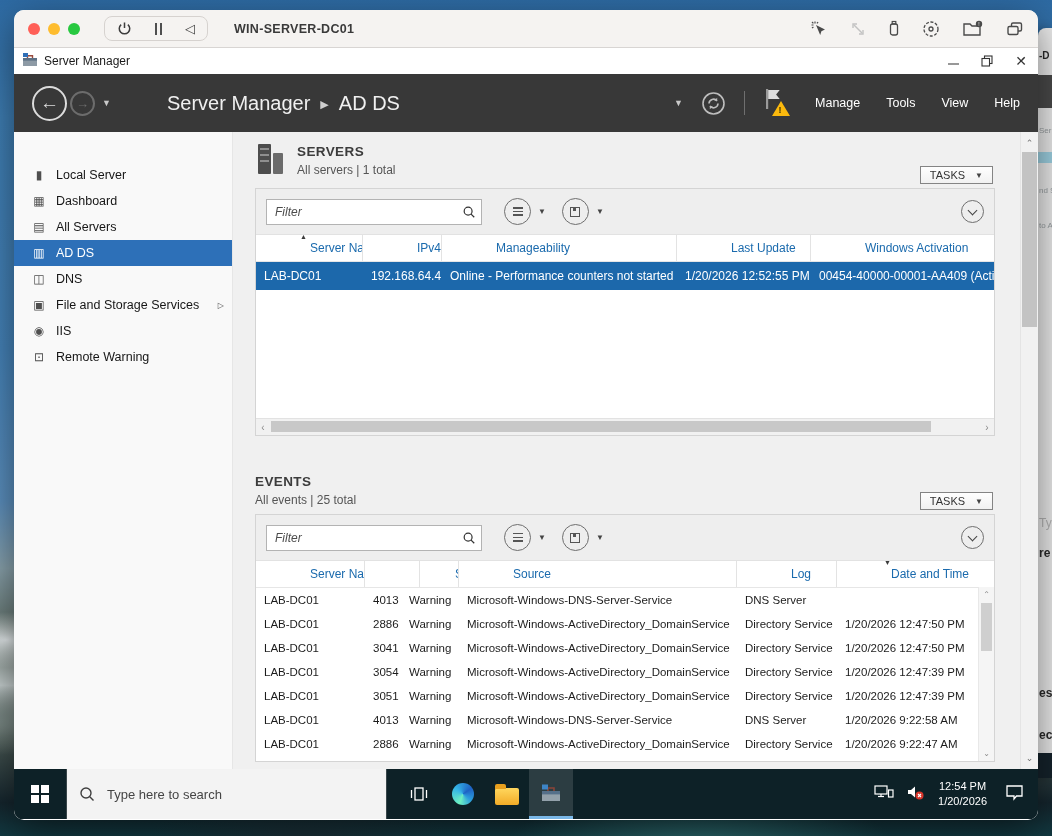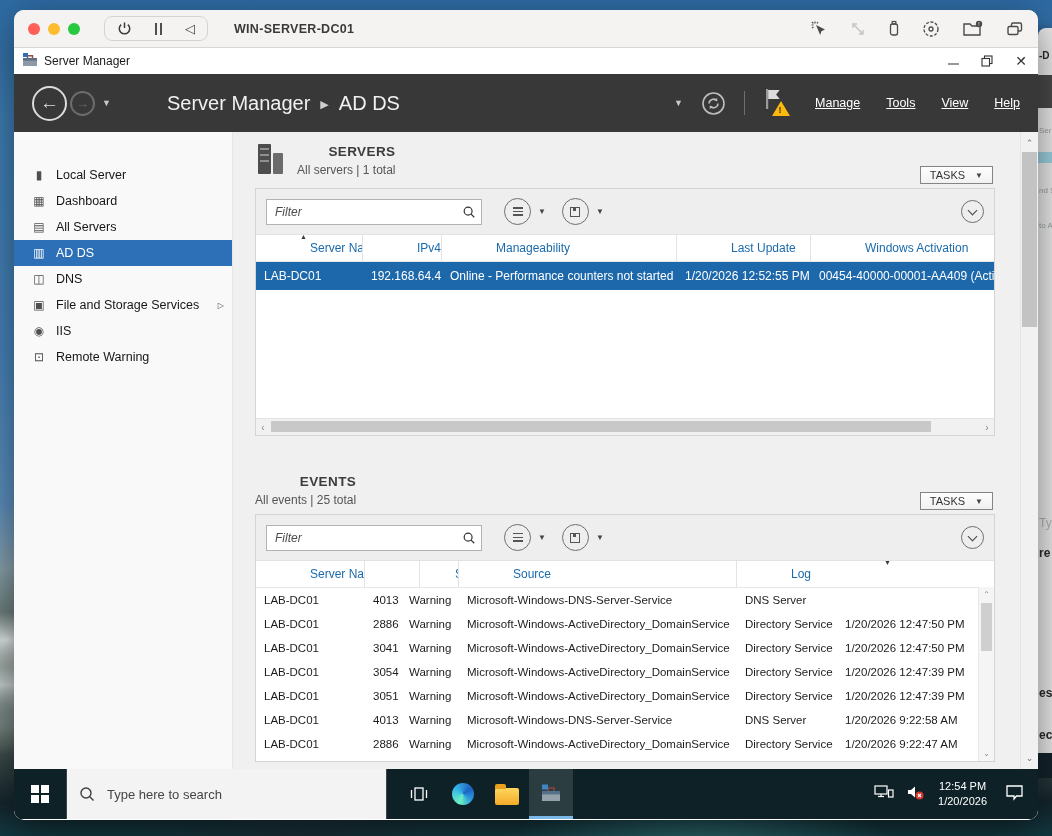--- a/index.html
+++ b/index.html
@@ -65,21 +65,21 @@
   .nav-right .small-caret{color:#c9c9c9;font-size:9px;}
   .refresh-btn svg{display:block;}
   .nav-sep{width:1px;height:24px;background:#6f6f6f;}
   .flagwrap{position:relative;width:26px;height:30px;}
   .flagwrap svg{display:block;}
   .warn-tri{position:absolute;left:9px;top:13px;width:0;height:0;
     border-left:9px solid transparent;border-right:9px solid transparent;
     border-bottom:15px solid #fbb90d;}
   .warn-tri span{position:absolute;left:-2.5px;top:4px;font-size:9px;font-weight:bold;color:#3c2f00;}
   .nav-menu{display:flex;align-items:center;gap:26px;margin-left:8px;}
-  .nav-menu .mi{font-size:12.5px;color:#fff;text-decoration:underline;}
+  .nav-menu .mi{font-size:12.5px;color:#fff;}
 
   
   .sm-body{height:637px;display:flex;background:#f0f0f0;}
   .sm-sidebar{width:219px;background:#f9f9f9;box-sizing:border-box;padding-top:30px;
     border-right:1px solid #e6e6e6;}
   .side-item{height:26px;display:flex;align-items:center;padding-left:17px;
     font-size:12.5px;color:#161616;position:relative;}
   .side-item .gi{width:16px;margin-right:9px;color:#4f4f4f;font-size:12px;text-align:center;}
   .side-item.selected{background:#2d70b8;color:#fff;}
   .side-item.selected .gi{color:#fff;}
@@ -98,21 +98,21 @@
   .page-scroll .arr{position:absolute;left:0;width:100%;text-align:center;color:#6f6f6f;font-size:9px;}
   .page-scroll .arr.up{top:6px;} .page-scroll .arr.down{bottom:6px;}
   .page-scroll .thumb{position:absolute;left:1px;right:1px;top:20px;height:175px;background:#c3c3c3;}
 
   
   .sect-head{margin-top:12px;display:flex;align-items:flex-start;position:relative;height:44px;}
   .big-icon{width:30px;height:30px;position:relative;margin-right:12px;}
   .big-icon .t1{position:absolute;left:3px;top:0;width:13px;height:30px;background:#4d4d4d;border-radius:1px;}
   .big-icon .t1 i{display:block;margin:4px 2px 0 2px;height:2px;background:#8f8f8f;}
   .big-icon .t2{position:absolute;left:18px;top:9px;width:10px;height:21px;background:#6b6b6b;border-radius:1px;}
-  .sect-title{font-size:13.5px;font-weight:bold;color:#3c3c3c;letter-spacing:.4px;line-height:1.25;text-align:right;}
+  .sect-title{font-size:13.5px;font-weight:bold;color:#3c3c3c;letter-spacing:.4px;line-height:1.25;}
   .sect-sub{font-size:12px;color:#555;margin-top:2px;}
   .tasks-btn{position:absolute;right:2px;bottom:4px;display:flex;align-items:center;gap:10px;
     border:1px solid #848484;background:linear-gradient(#fefefe,#f1f1f1);
     padding:2px 9px;font-size:11px;color:#333;}
   .tasks-btn .c{font-size:8px;color:#444;}
 
   
   .panel{border:1px solid #d4d4d4;background:#fff;box-sizing:border-box;}
   .toolbar{height:46px;background:#eee;border-bottom:1px solid #e2e2e2;
     display:flex;align-items:center;padding:0 10px;box-sizing:border-box;}
@@ -491,20 +491,21 @@
                 </span>
             </div>
 
             <div class="thead egrid">
               <span class="sort desc">▼</span>
               <span class="hc">Server Name</span>
               <span class="hc">ID</span>
               <span class="hc">Severity</span>
               <span class="hc">Source</span>
               <span class="hc">Log</span>
+              <span class="hc">Date and Time</span>
             </div>
 
             <div class="erows">
 
                 <div class="erow egrid">
                   <span class="rc">LAB-DC01</span>
                   <span class="rc">4013</span>
                   <span class="rc">Warning</span>
                   <span class="rc">Microsoft-Windows-DNS-Server-Service</span>
                   <span class="rc">DNS Server</span>

